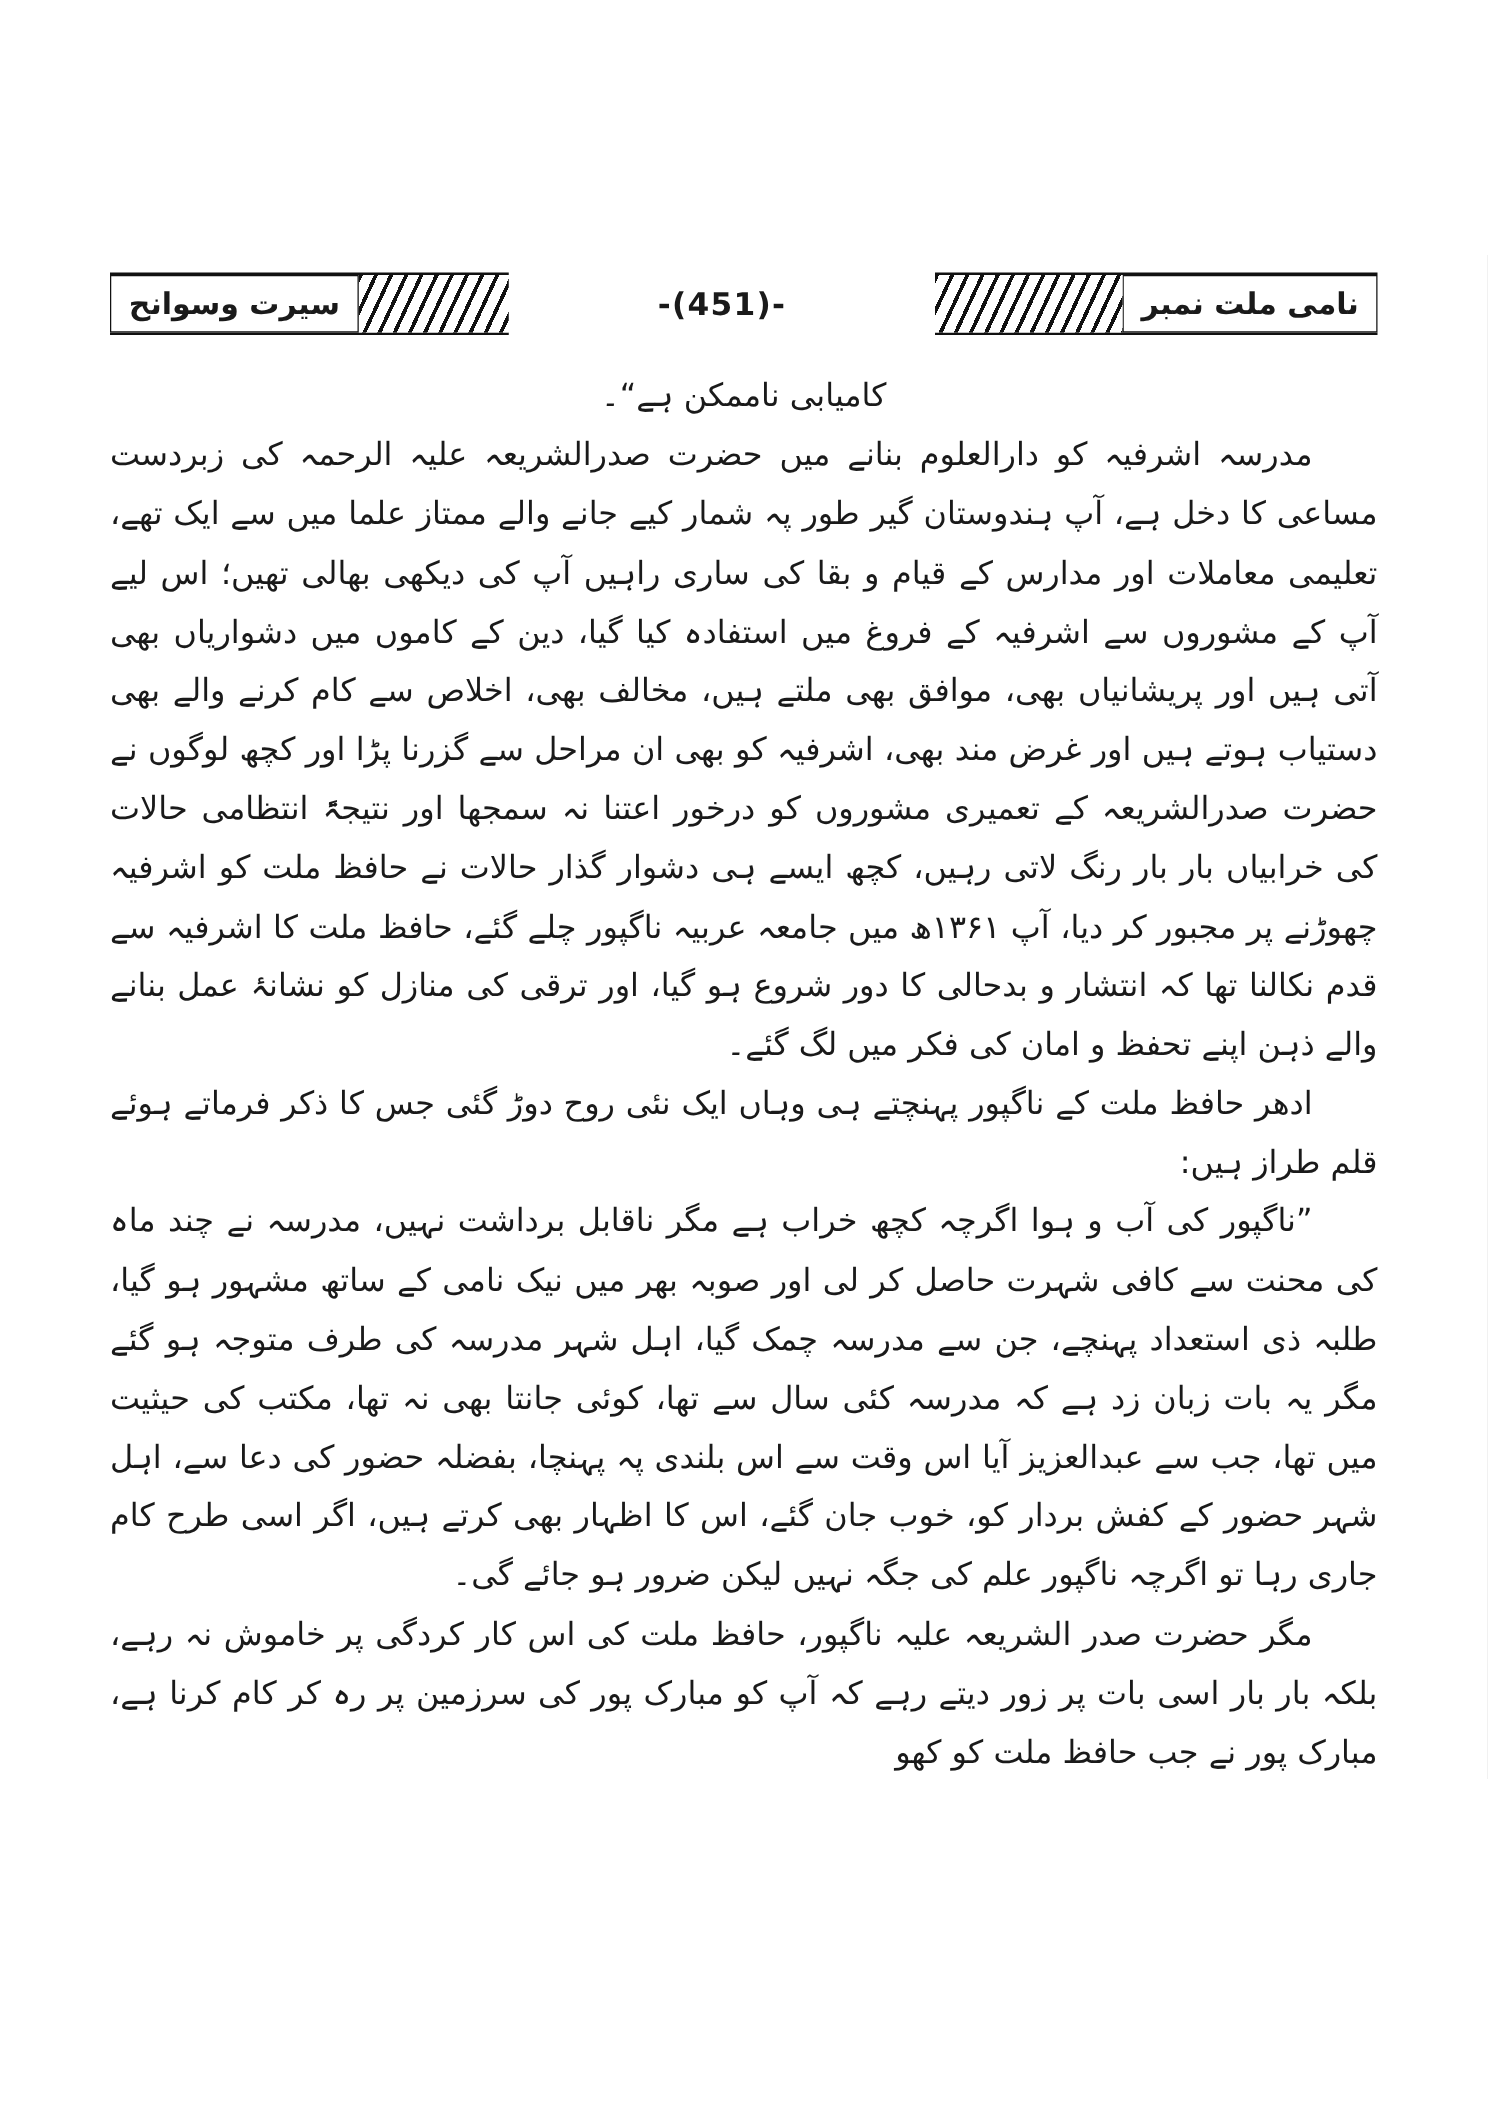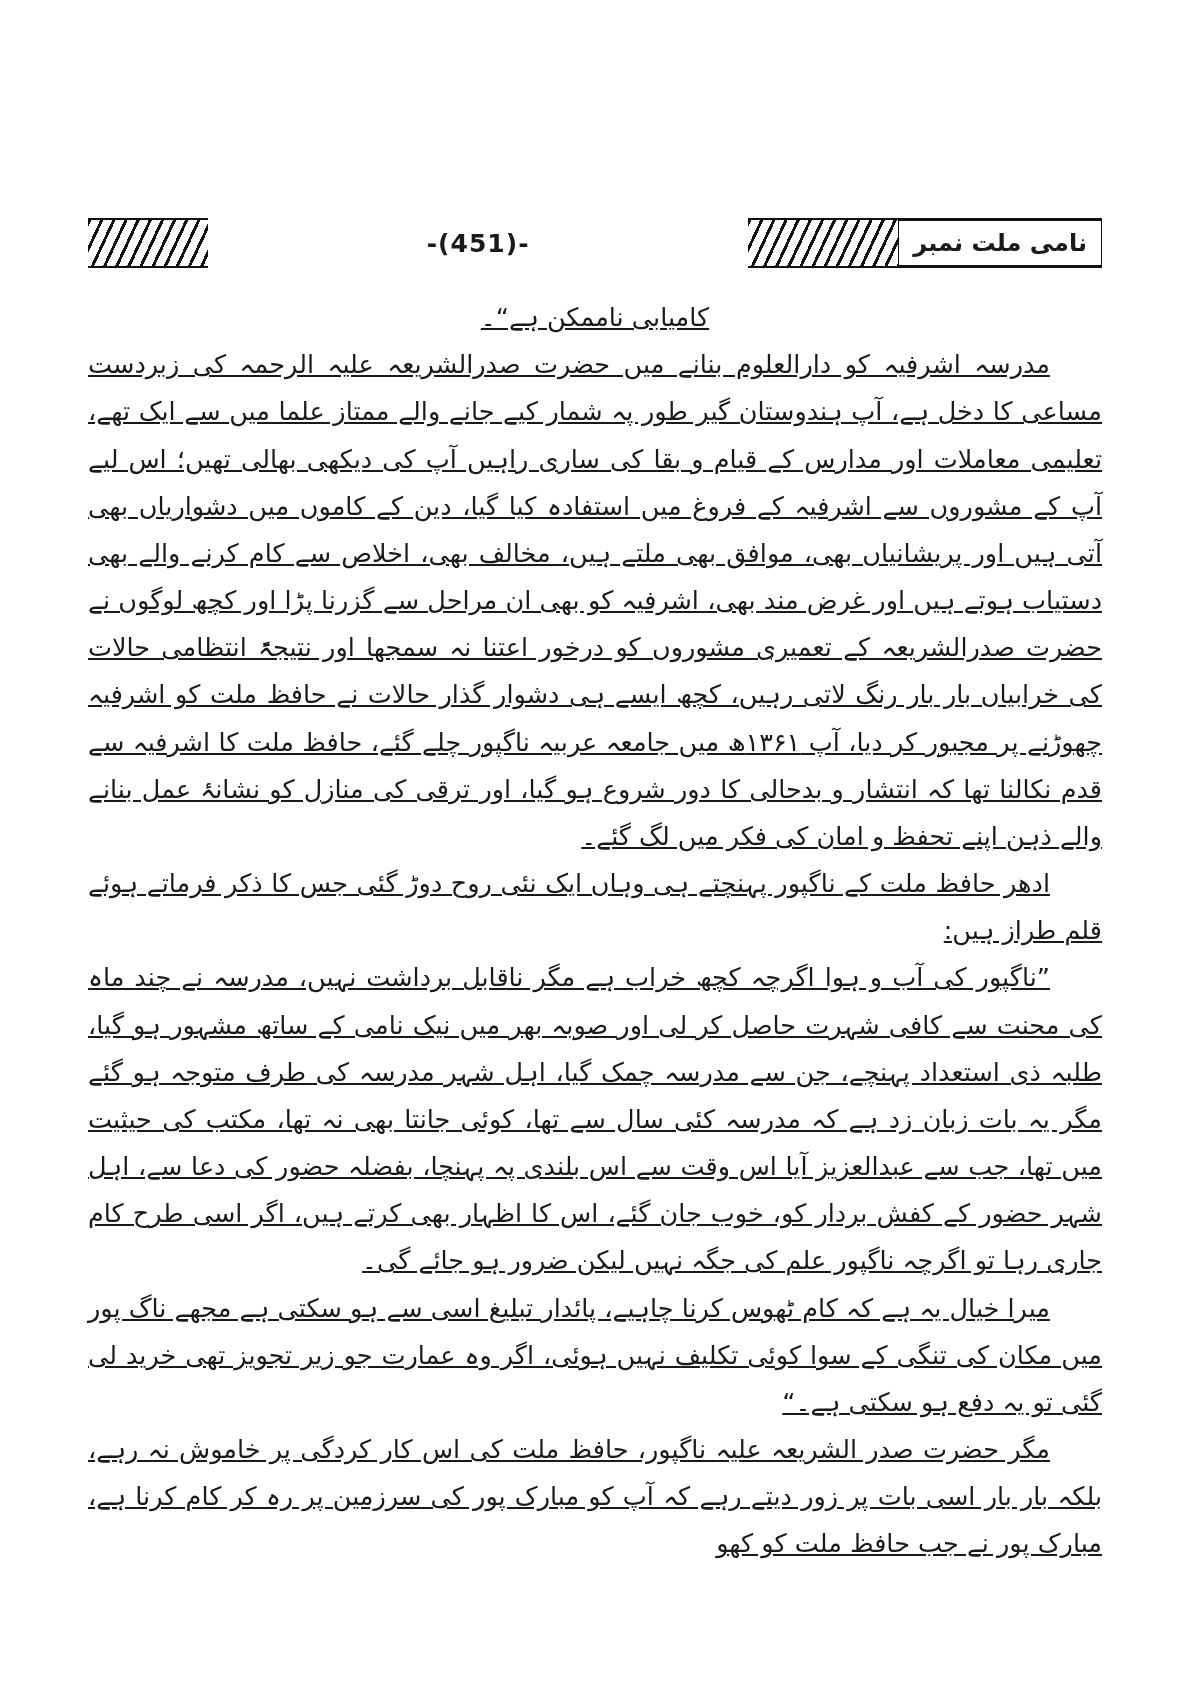--- a/index.html
+++ b/index.html
@@ -58,21 +58,21 @@
     padding: 0 10px;
     white-space: nowrap;
   }
   
   .body-text {
     font-size: 25.5px;
     line-height: 1.85;
     text-align: justify;
     text-align-last: right;
   }
-  .body-text p { margin: 0; text-decoration: underline; }
+  .body-text p { margin: 0; }
   .quote-tail {
     text-align: center;
     text-align-last: center;
   }
   .indent { text-indent: 52px; }
   .quote-block { text-indent: 52px; }
 </style>
 </head>
 <body>
 
@@ -83,26 +83,26 @@
 
       <div class="header-box">
         <span class="title-cell">نامی ملت نمبر</span>
         <span class="hatch"></span>
       </div>
 
       <div class="page-number">-(451)-</div>
 
       <div class="header-box">
         <span class="hatch narrow"></span>
+        <span class="title-cell">سیرت وسوانح</span>
       </div>
     </div>
 
     <div class="body-text">
       <p class="quote-tail">کامیابی ناممکن ہے“۔</p>
       <p class="indent">مدرسہ اشرفیہ کو دارالعلوم بنانے میں حضرت صدرالشریعہ علیہ الرحمہ کی زبردست مساعی کا دخل ہے، آپ ہندوستان گیر طور پہ شمار کیے جانے والے ممتاز علما میں سے ایک تھے، تعلیمی معاملات اور مدارس کے قیام و بقا کی ساری راہیں آپ کی دیکھی بھالی تھیں؛ اس لیے آپ کے مشوروں سے اشرفیہ کے فروغ میں استفادہ کیا گیا، دین کے کاموں میں دشواریاں بھی آتی ہیں اور پریشانیاں بھی، موافق بھی ملتے ہیں، مخالف بھی، اخلاص سے کام کرنے والے بھی دستیاب ہوتے ہیں اور غرض مند بھی، اشرفیہ کو بھی ان مراحل سے گزرنا پڑا اور کچھ لوگوں نے حضرت صدرالشریعہ کے تعمیری مشوروں کو درخور اعتنا نہ سمجھا اور نتیجۃً انتظامی حالات کی خرابیاں بار بار رنگ لاتی رہیں، کچھ ایسے ہی دشوار گذار حالات نے حافظ ملت کو اشرفیہ چھوڑنے پر مجبور کر دیا، آپ ۱۳۶۱ھ میں جامعہ عربیہ ناگپور چلے گئے، حافظ ملت کا اشرفیہ سے قدم نکالنا تھا کہ انتشار و بدحالی کا دور شروع ہو گیا، اور ترقی کی منازل کو نشانۂ عمل بنانے والے ذہن اپنے تحفظ و امان کی فکر میں لگ گئے۔</p>
       <p class="indent">ادھر حافظ ملت کے ناگپور پہنچتے ہی وہاں ایک نئی روح دوڑ گئی جس کا ذکر فرماتے ہوئے قلم طراز ہیں:</p>
       <p class="quote-block">”ناگپور کی آب و ہوا اگرچہ کچھ خراب ہے مگر ناقابل برداشت نہیں، مدرسہ نے چند ماہ کی محنت سے کافی شہرت حاصل کر لی اور صوبہ بھر میں نیک نامی کے ساتھ مشہور ہو گیا، طلبہ ذی استعداد پہنچے، جن سے مدرسہ چمک گیا، اہل شہر مدرسہ کی طرف متوجہ ہو گئے مگر یہ بات زبان زد ہے کہ مدرسہ کئی سال سے تھا، کوئی جانتا بھی نہ تھا، مکتب کی حیثیت میں تھا، جب سے عبدالعزیز آیا اس وقت سے اس بلندی پہ پہنچا، بفضلہ حضور کی دعا سے، اہل شہر حضور کے کفش بردار کو، خوب جان گئے، اس کا اظہار بھی کرتے ہیں، اگر اسی طرح کام جاری رہا تو اگرچہ ناگپور علم کی جگہ نہیں لیکن ضرور ہو جائے گی۔</p>
-      <p class="quote-block">میرا خیال یہ ہے کہ کام ٹھوس کرنا چاہیے، پائدار تبلیغ اسی سے ہو سکتی ہے مجھے ناگ پور میں مکان کی تنگی کے سوا کوئی تکلیف نہیں ہوئی، اگر وہ عمارت جو زیر تجویز تھی خرید لی گئی تو یہ دفع ہو سکتی ہے۔“</p>
       <p class="indent">مگر حضرت صدر الشریعہ علیہ ناگپور، حافظ ملت کی اس کار کردگی پر خاموش نہ رہے، بلکہ بار بار اسی بات پر زور دیتے رہے کہ آپ کو مبارک پور کی سرزمین پر رہ کر کام کرنا ہے، مبارک پور نے جب حافظ ملت کو کھو</p>
     </div>
 
   </div>
 </div>
 
 </body></html>

